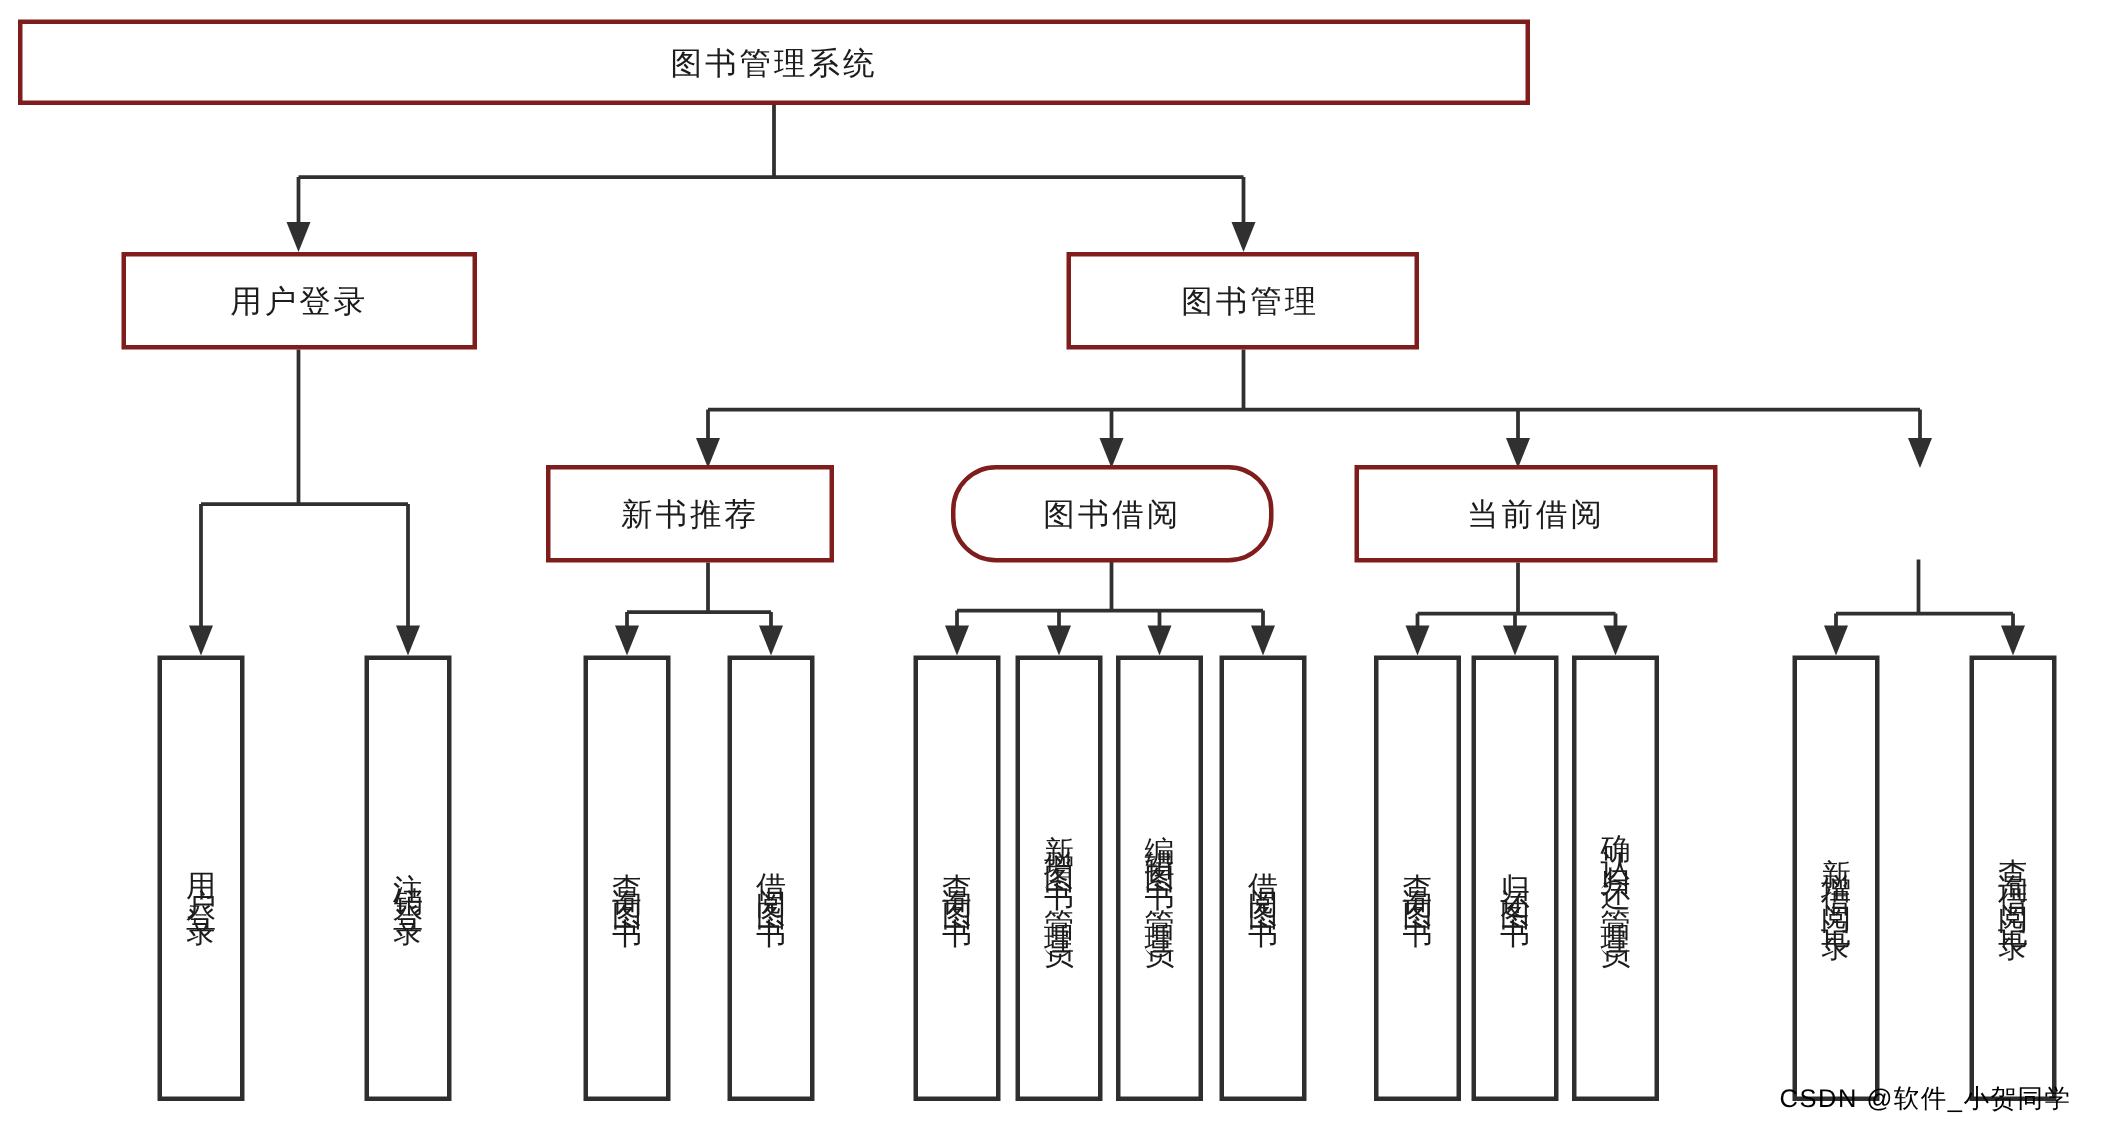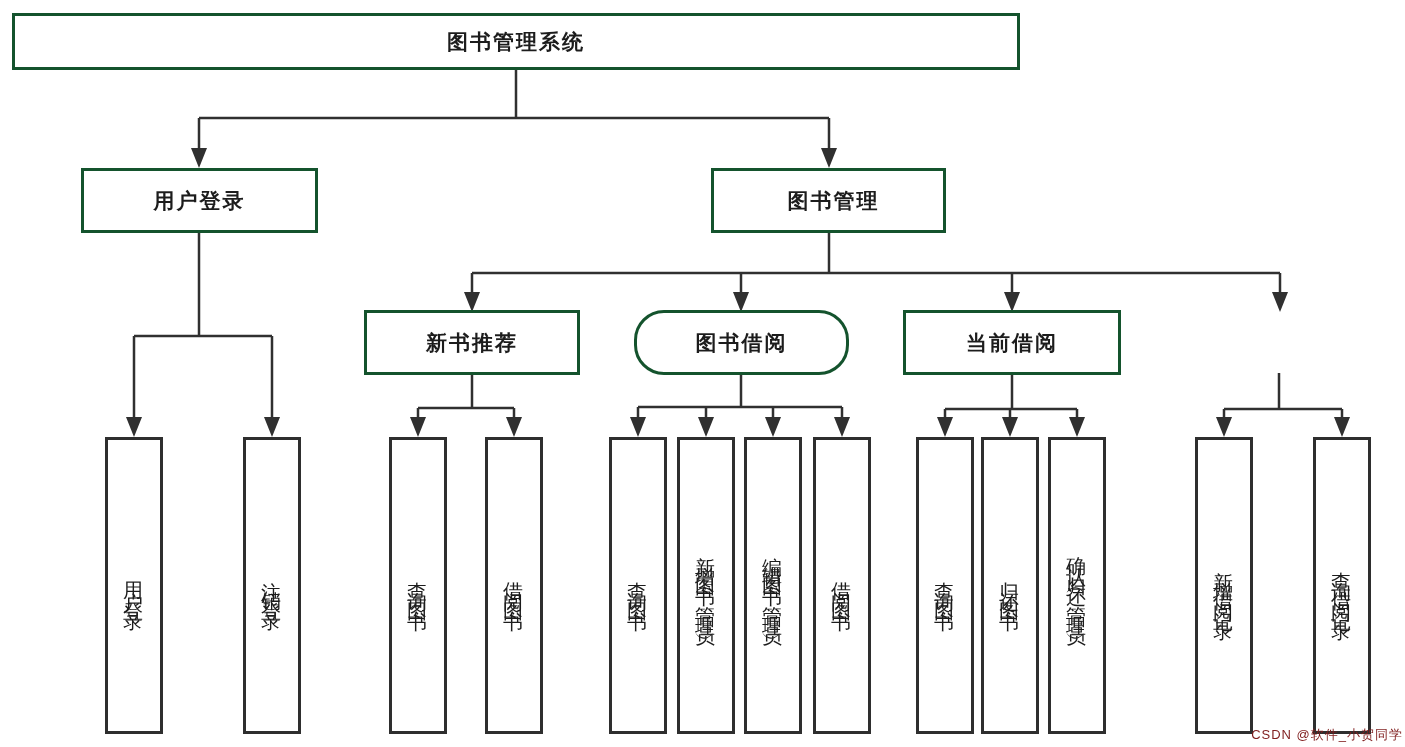--- a/index.html
+++ b/index.html
@@ -7,43 +7,42 @@
     position:relative;
     width:1405px;height:747px;
     background:#ffffff;
     font-family:"Liberation Sans","DejaVu Sans",sans-serif;
     overflow:hidden;
   }
   #wires{position:absolute;left:0;top:0;width:1405px;height:747px;}
   .node{
     position:absolute;
     box-sizing:border-box;
-    border:3px solid #14532d;
+    border:3px solid #7f1d1d;
     background:#ffffff;
     display:flex;align-items:center;justify-content:center;
     font-size:21px;color:#1c1c1c;letter-spacing:2px;
     z-index:2;
-    font-weight:bold;
   }
   .leaf{
     position:absolute;
     box-sizing:border-box;
     top:437px;height:297px;width:58px;
     border:3px solid #2e2e2e;
     background:#ffffff;
     display:flex;align-items:center;justify-content:center;
     writing-mode:vertical-rl;
     text-orientation:upright;
     font-size:20px;color:#1c1c1c;letter-spacing:10px;
     z-index:2;
   }
   .watermark{
     position:absolute;
-    right:2px;bottom:3px;
-    font-size:13px;color:#7f1d1d;letter-spacing:1px;
+    right:24px;bottom:3px;
+    font-size:17px;color:#000000;letter-spacing:1px;
     z-index:5;
     white-space:nowrap;
   }
 </style>
 </head>
 <body>
 
 <div id="canvas">
 
   <svg id="wires" viewBox="0 0 1405 747" xmlns="http://www.w3.org/2000/svg">
@@ -77,23 +76,23 @@
       <path d="M1216 417h16l-8 20z"></path>
       <path d="M1334 417h16l-8 20z"></path>
     </g>
   </svg>
 
   <div class="node" style="left:12px;top:13px;width:1008px;height:57px;">图书管理系统</div>
 
   <div class="node" style="left:81px;top:168px;width:237px;height:65px;">用户登录</div>
   <div class="node" style="left:711px;top:168px;width:235px;height:65px;padding-left:10px;">图书管理</div>
 
-  <div class="node" style="left:364px;top:310px;width:216px;height:65px;">新书推荐</div>
+  <div class="node" style="left:364px;top:310px;width:192px;height:65px;">新书推荐</div>
   <div class="node" style="left:634px;top:310px;width:215px;height:65px;border-radius:30px;">图书借阅</div>
-  <div class="node" style="left:903px;top:310px;width:218px;height:65px;">当前借阅</div>
+  <div class="node" style="left:903px;top:310px;width:242px;height:65px;">当前借阅</div>
 
   <div class="leaf" style="left:105px;">用户登录</div>
   <div class="leaf" style="left:243px;">注销登录</div>
 
   <div class="leaf" style="left:389px;">查询图书</div>
   <div class="leaf" style="left:485px;">借阅图书</div>
 
   <div class="leaf" style="left:609px;">查询图书</div>
   <div class="leaf" style="left:677px;">新增图书（管理员）</div>
   <div class="leaf" style="left:744px;">编辑图书（管理员）</div>

